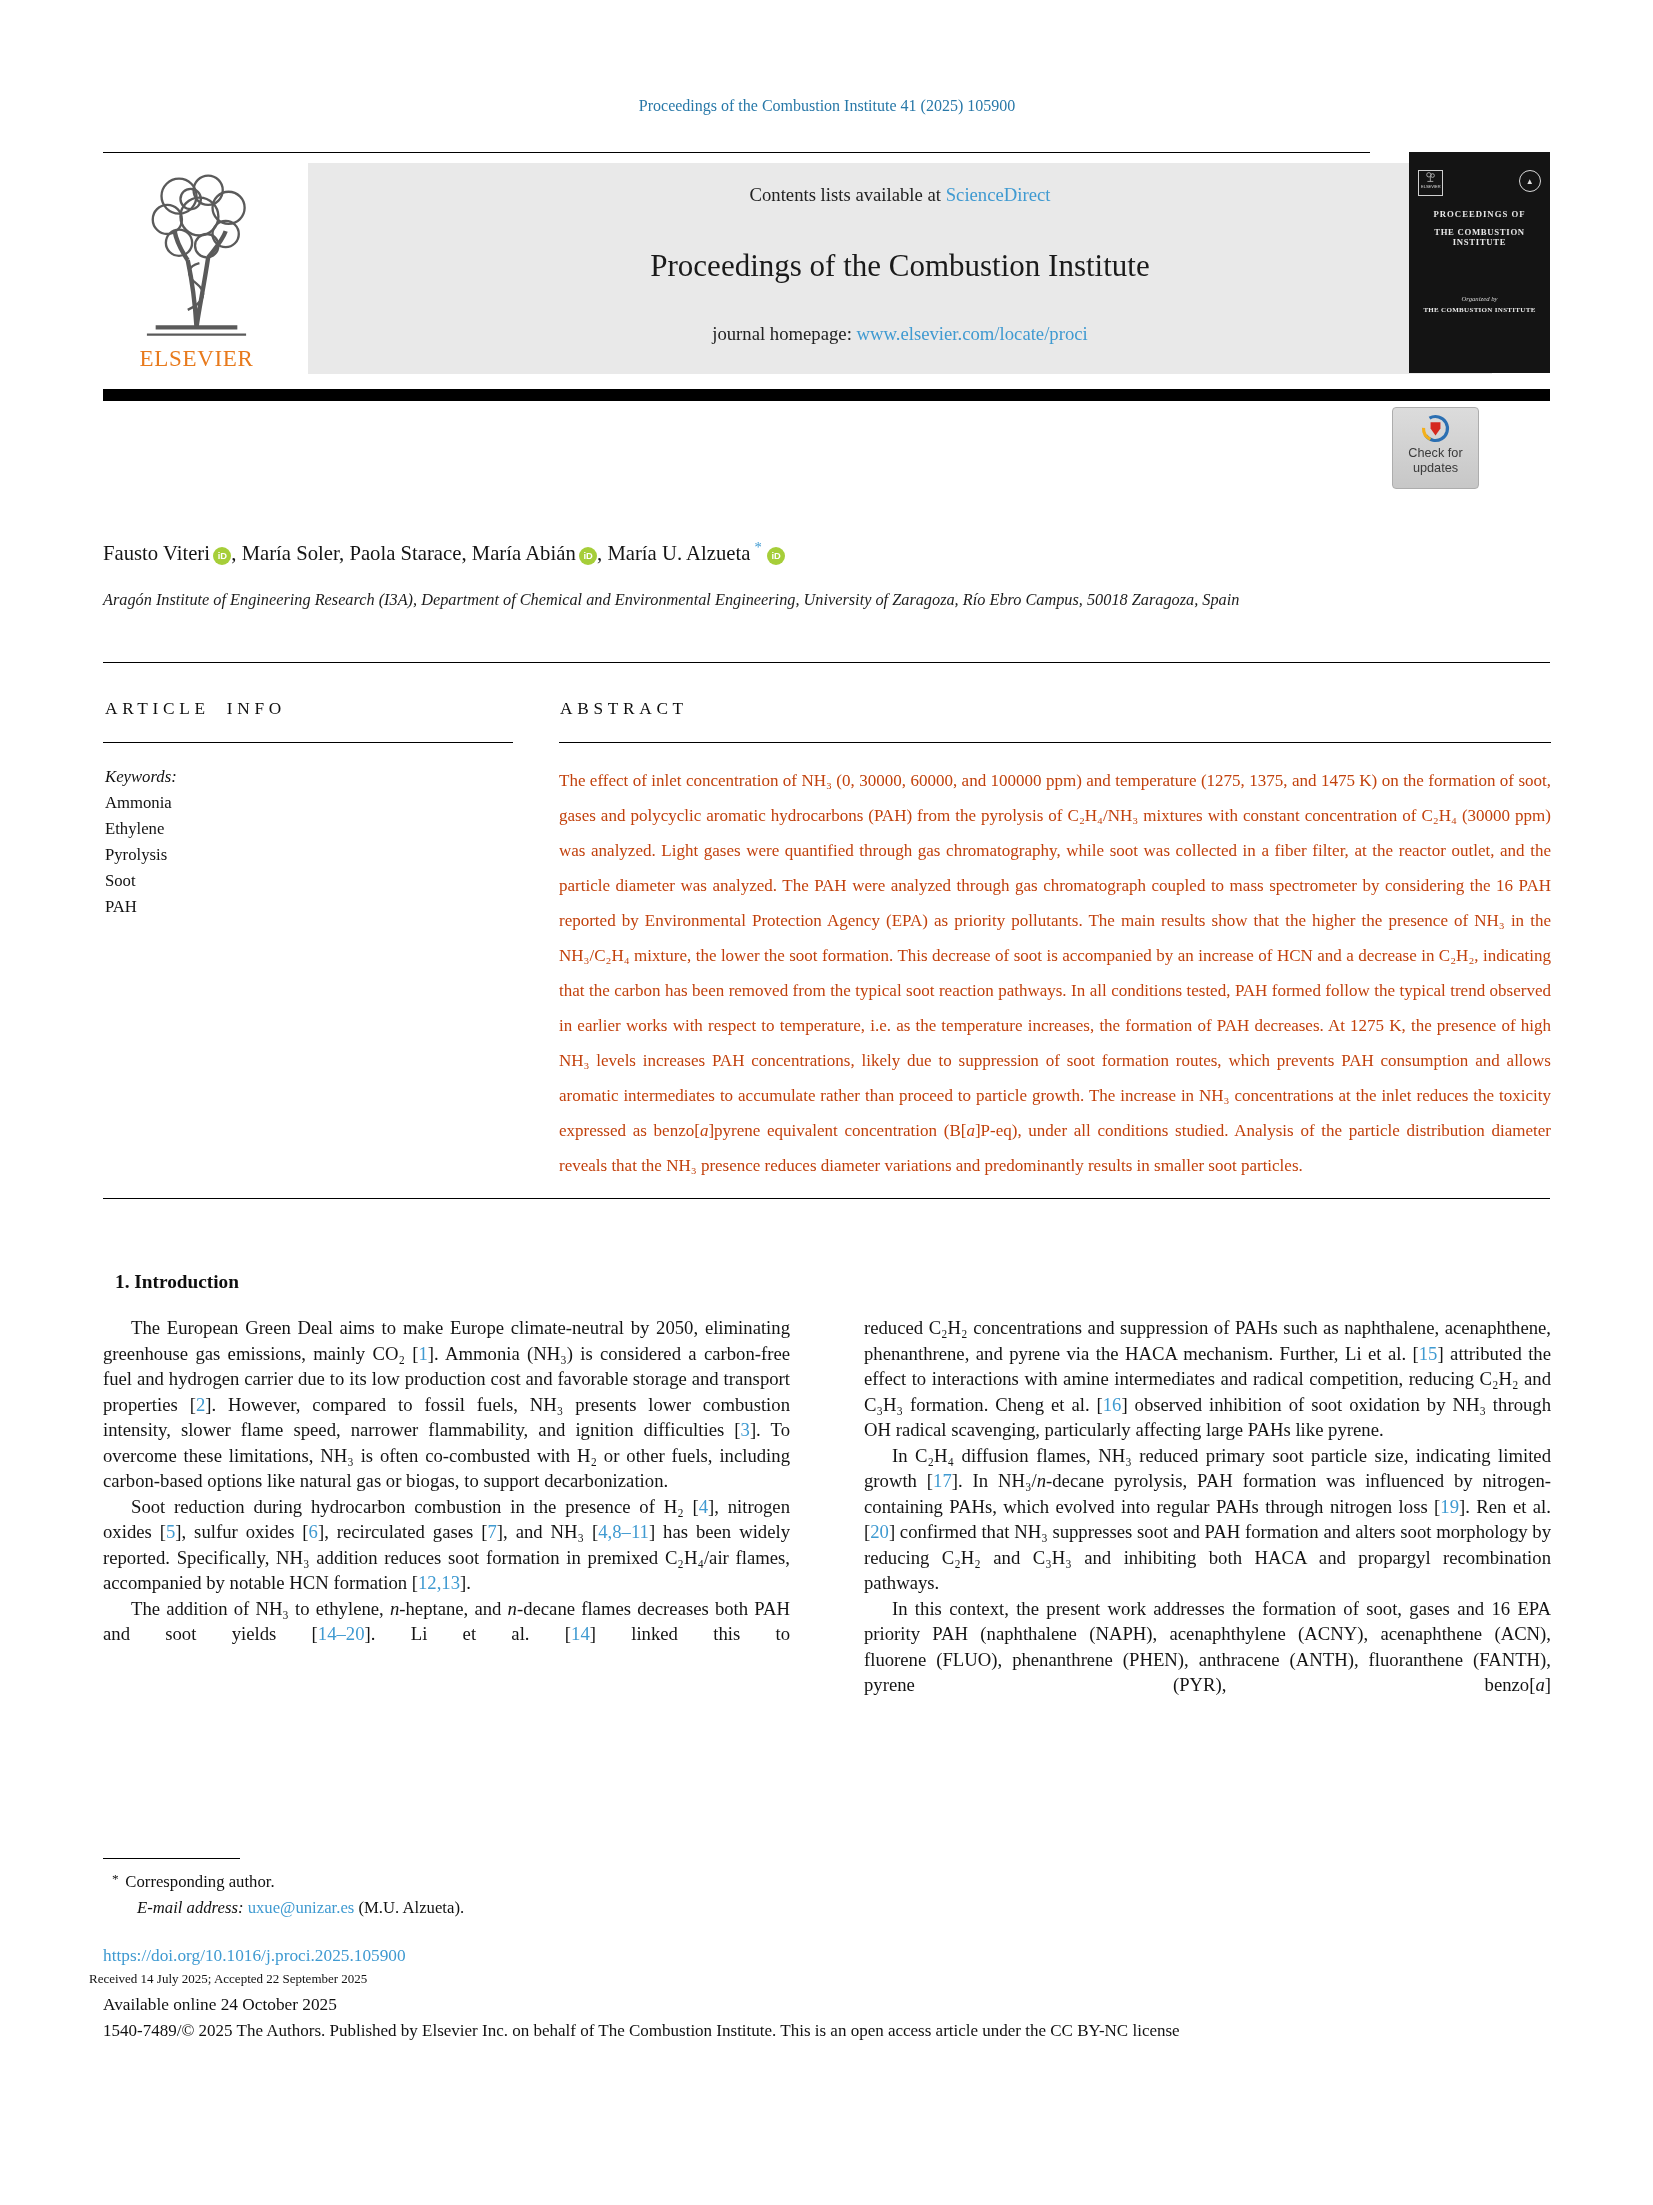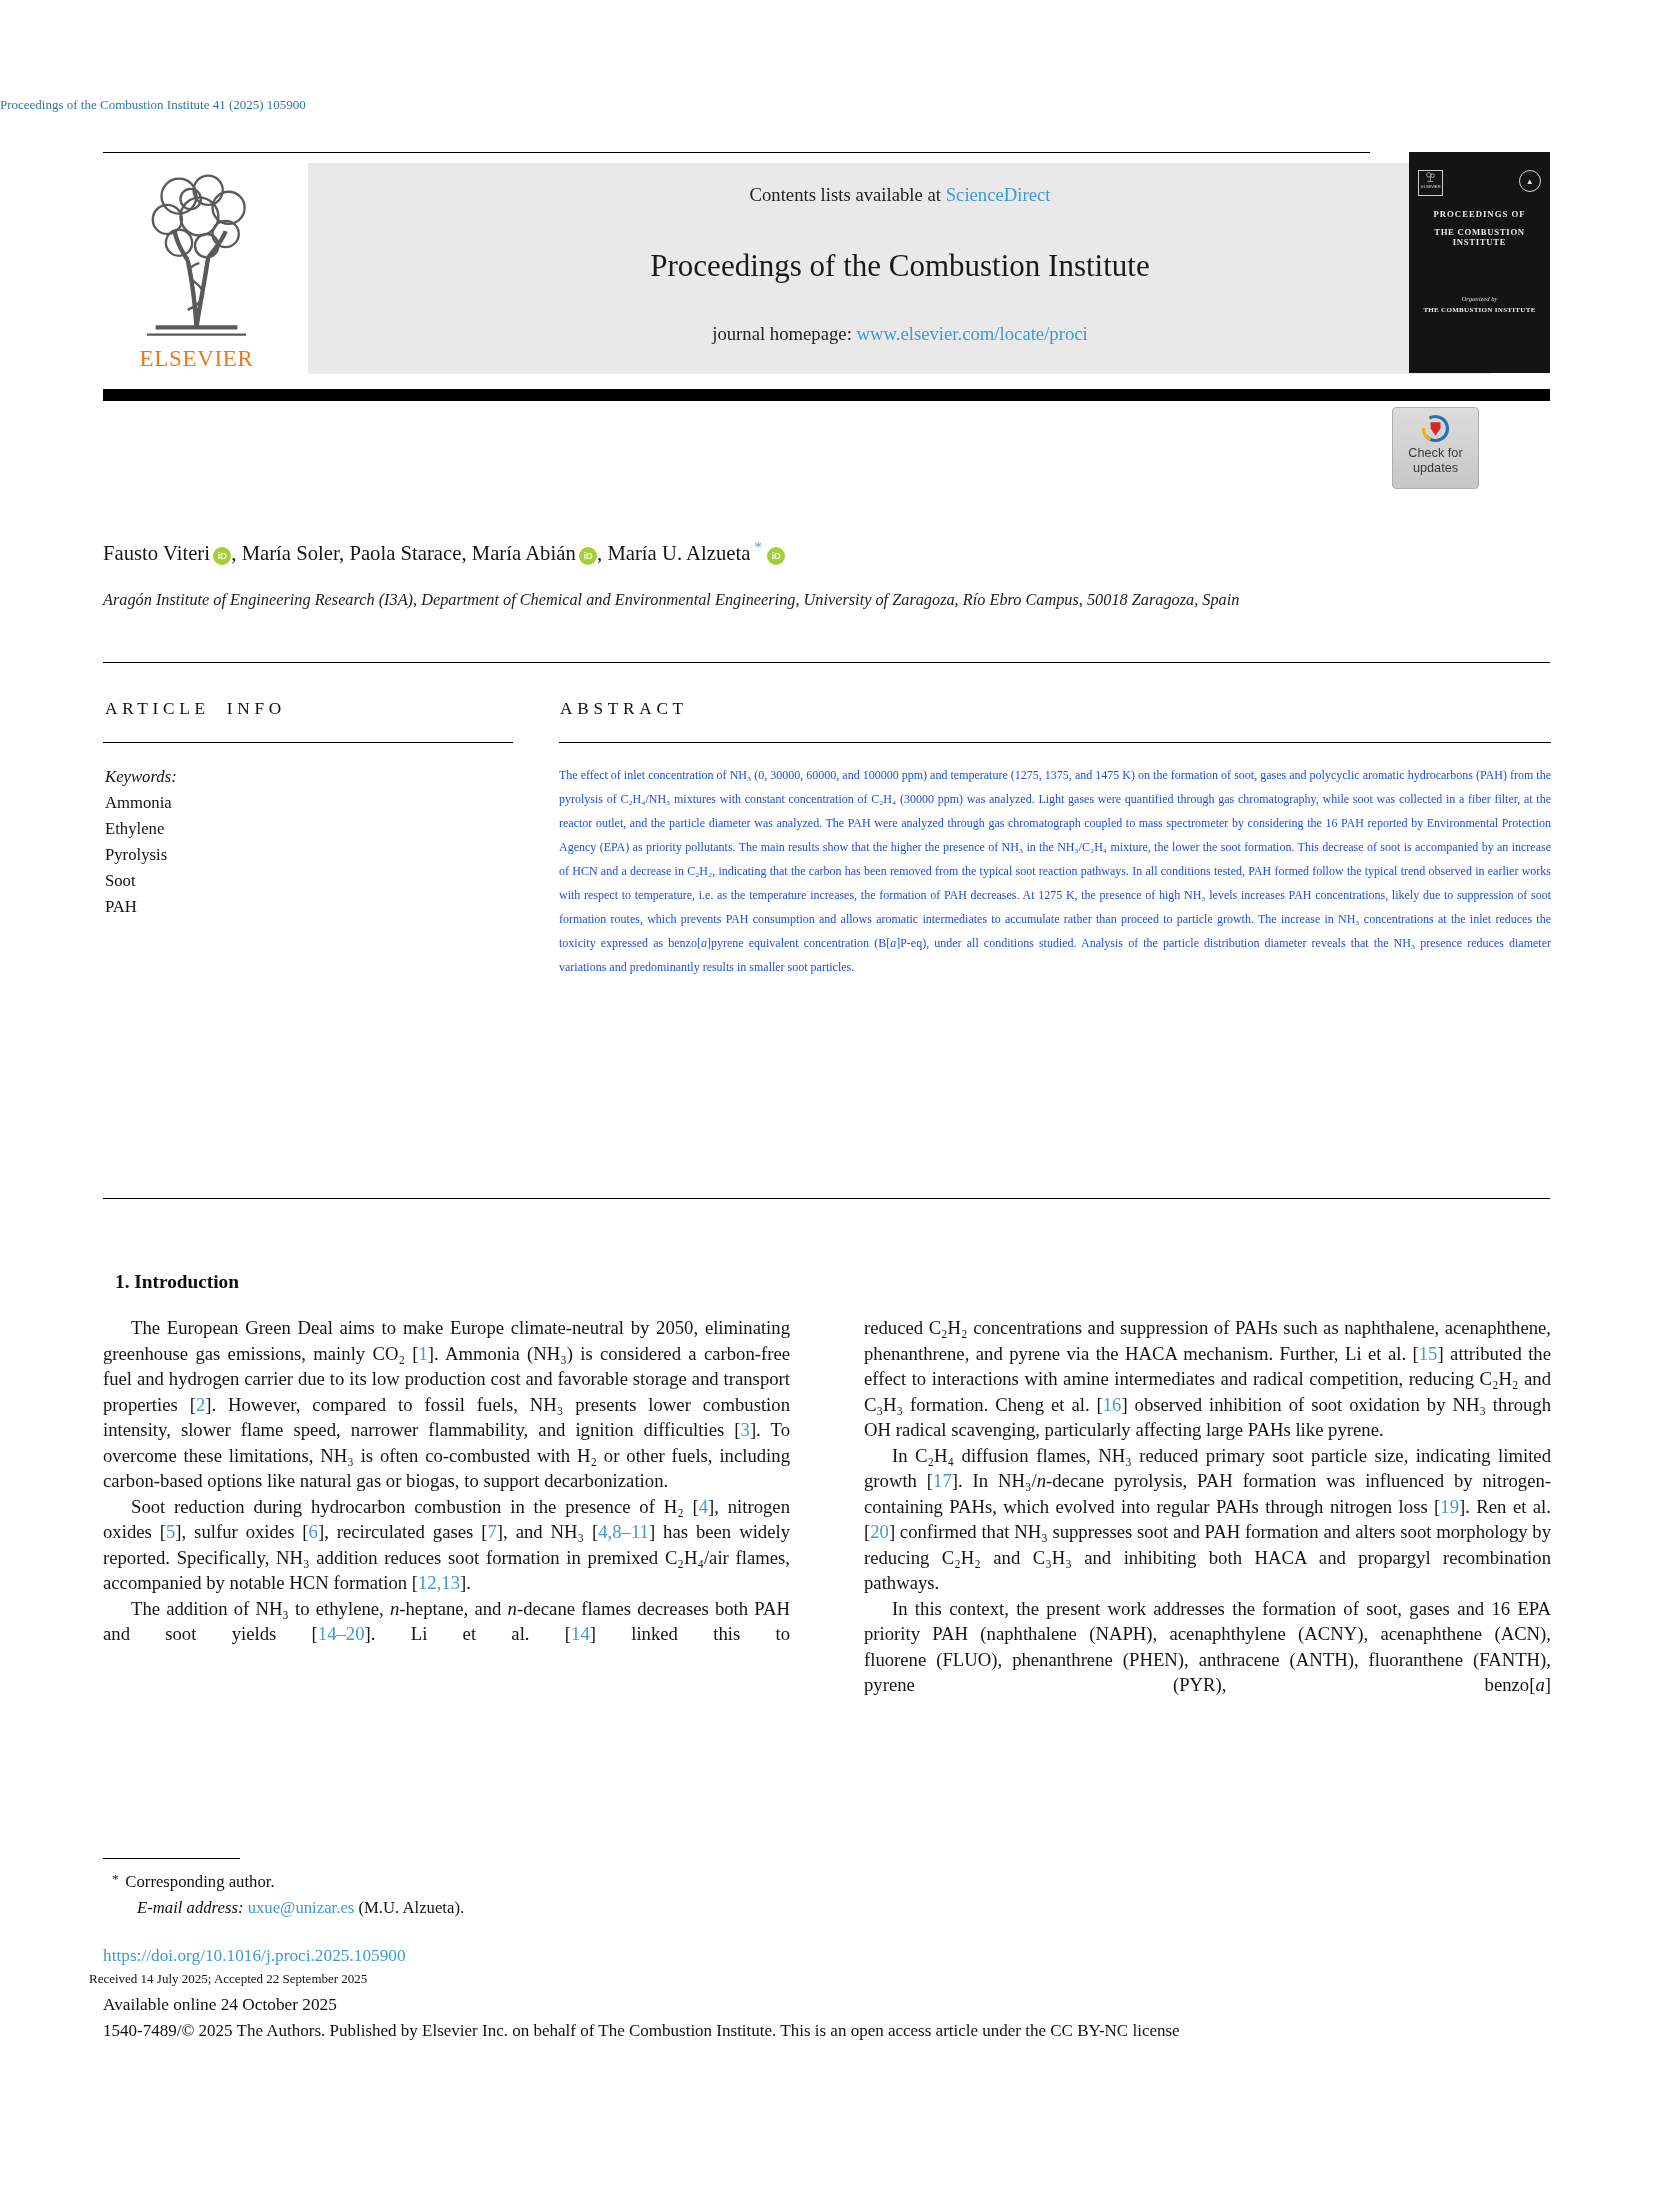--- a/index.html
+++ b/index.html
@@ -3,21 +3,21 @@
 <meta charset="utf-8">
 <style>
   html,body{margin:0;padding:0;background:#888;}
   .page{position:relative;width:1654px;height:2205px;background:#ffffff;
         font-family:"Liberation Serif","DejaVu Serif","DejaVu Sans",serif;color:#111;overflow:hidden;}
   .abs{position:absolute;}
   .link{color:#3f9ad1;}
   .it{font-style:italic;}
   .rule{position:absolute;background:#000;height:1.3px;}
 
-  .citation{top:97px;left:0;width:100%;font-size:13px;color:#2878a8;}
+  .citation{top:97px;left:0;width:100%;text-align:center;font-size:16px;color:#2878a8;}
 
   .banner{top:163px;left:103px;width:1447px;height:211px;}
   .els-logo{position:absolute;left:0;top:1.3px;width:187px;height:209px;text-align:center;}
   .els-word{position:absolute;bottom:1.3px;left:0;width:100%;font-size:23px;color:#e87a1c;letter-spacing:0.7px;}
   .banner-box{position:absolute;left:205px;top:0;width:1184px;height:211px;background:#e9e9e9;text-align:center;}
   .contents-line{margin-top:21.3px;font-size:18.7px;color:#222;}
   .journal-title{margin-top:42px;font-size:31px;color:#1a1a1a;}
   .homepage-line{margin-top:39px;font-size:18.7px;color:#222;}
 
   .cover{position:absolute;right:0;top:-10.7px;width:141px;height:221px;background:#141414;color:#e8e8e8;}
@@ -52,21 +52,21 @@
   .sec-head{top:699px;font-size:17.3px;letter-spacing:4.7px;word-spacing:8px;color:#0f0f0f;}
   .ai-head{left:105px;}
   .ab-head{left:560px;}
   .ai-rule{top:742px;left:103px;width:410px;}
   .ab-rule{top:742px;left:559px;width:992px;}
 
   .keywords{top:764px;left:105px;width:400px;font-size:16.7px;line-height:26px;}
   .kw-label{font-style:italic;}
   .kw{line-height:26px;}
 
-  .abstract{top:763px;left:559px;width:992px;font-size:12px;line-height:24px;text-align:justify;color:#1d4ed8;}
+  .abstract{top:763px;left:559px;width:992px;font-size:17px;line-height:35px;text-align:justify;color:#c2410c;}
 
   .rule-r2{top:1198px;left:103px;width:1447px;}
 
   .intro-head{top:1259px;left:103px;font-size:19.3px;font-weight:bold;color:#0f0f0f;}
   .col{top:1315px;width:687px;font-size:18.7px;line-height:25.5px;text-align:justify;color:#141414;}
   .col-left{left:103px;}
   .col-right{left:864px;}
   .col p{margin:0;text-indent:28px;}
   .col p.noindent{text-indent:0;}
   .col p.jlast{text-align-last:justify;}

